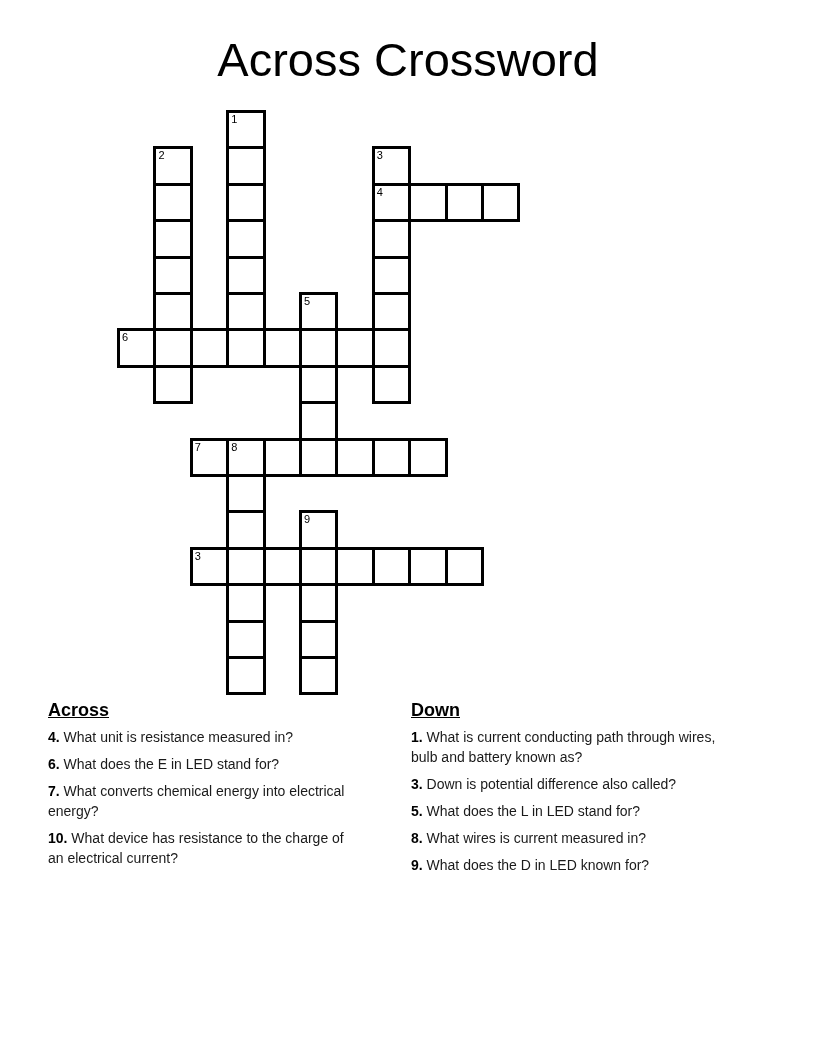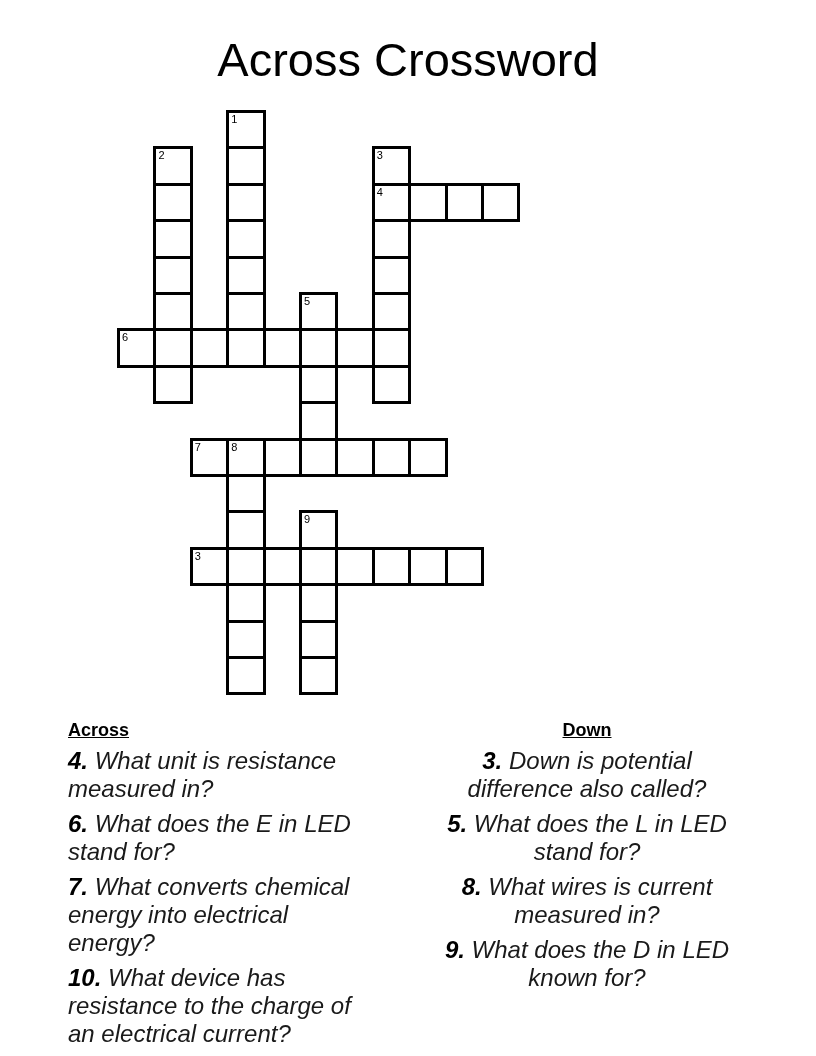--- a/index.html
+++ b/index.html
@@ -32,37 +32,36 @@
     background: #ffffff;
   }
   .cellnum {
     position: absolute;
     top: 0px;
     left: 2px;
     font-size: 11px;
     line-height: 13px;
     color: #000000;
   }
-  .clues-col { position: absolute; top: 720px; width: 312px; margin-left: 20px; }
+  .clues-col { position: absolute; top: 700px; width: 312px; }
   #across-col { left: 48px; }
-  #down-col  { left: 411px; text-align: center; }
+  #down-col  { left: 411px; }
   .clue-heading {
     font-size: 18px;
     line-height: 21px;
     font-weight: 700;
     text-decoration: underline;
     margin: 0 0 6px 0;
     color: #000000;
   }
   .clue {
-    font-size: 24px;
-    line-height: 28px;
+    font-size: 14px;
+    line-height: 20px;
     margin: 0 0 7px 0;
     color: #1a1a1a;
-    font-style: italic;
   }
   .clue .lbl { font-weight: 700; color: #000000; }
 </style>
 </head>
 <body>
 
 <h1 class="title">Across Crossword</h1>
 
 <div id="grid-layer">
     <div class="cell" style="left: 226.2px; top: 110px; width: 39.4px; height: 39.4px;">
@@ -149,18 +148,19 @@
       <p class="clue"><span class="lbl">4.</span> <span>What unit is resistance measured in?</span></p>
       <p class="clue"><span class="lbl">6.</span> <span>What does the E in LED stand for?</span></p>
       <p class="clue"><span class="lbl">7.</span> <span>What converts chemical energy into electrical energy?</span></p>
       <p class="clue"><span class="lbl">10.</span> <span>What device has resistance to the charge of an electrical current?</span></p>
     </div>
 </div>
 
 <div class="clues-col" id="down-col">
   <h2 class="clue-heading">Down</h2>
   <div id="down-list">
+      <p class="clue"><span class="lbl">1.</span> <span>What is current conducting path through wires, bulb and battery known as?</span></p>
       <p class="clue"><span class="lbl">3.</span> <span>Down is potential difference also called?</span></p>
       <p class="clue"><span class="lbl">5.</span> <span>What does the L in LED stand for?</span></p>
       <p class="clue"><span class="lbl">8.</span> <span>What wires is current measured in?</span></p>
       <p class="clue"><span class="lbl">9.</span> <span>What does the D in LED known for?</span></p>
     </div>
 </div>
 
 </body></html>

